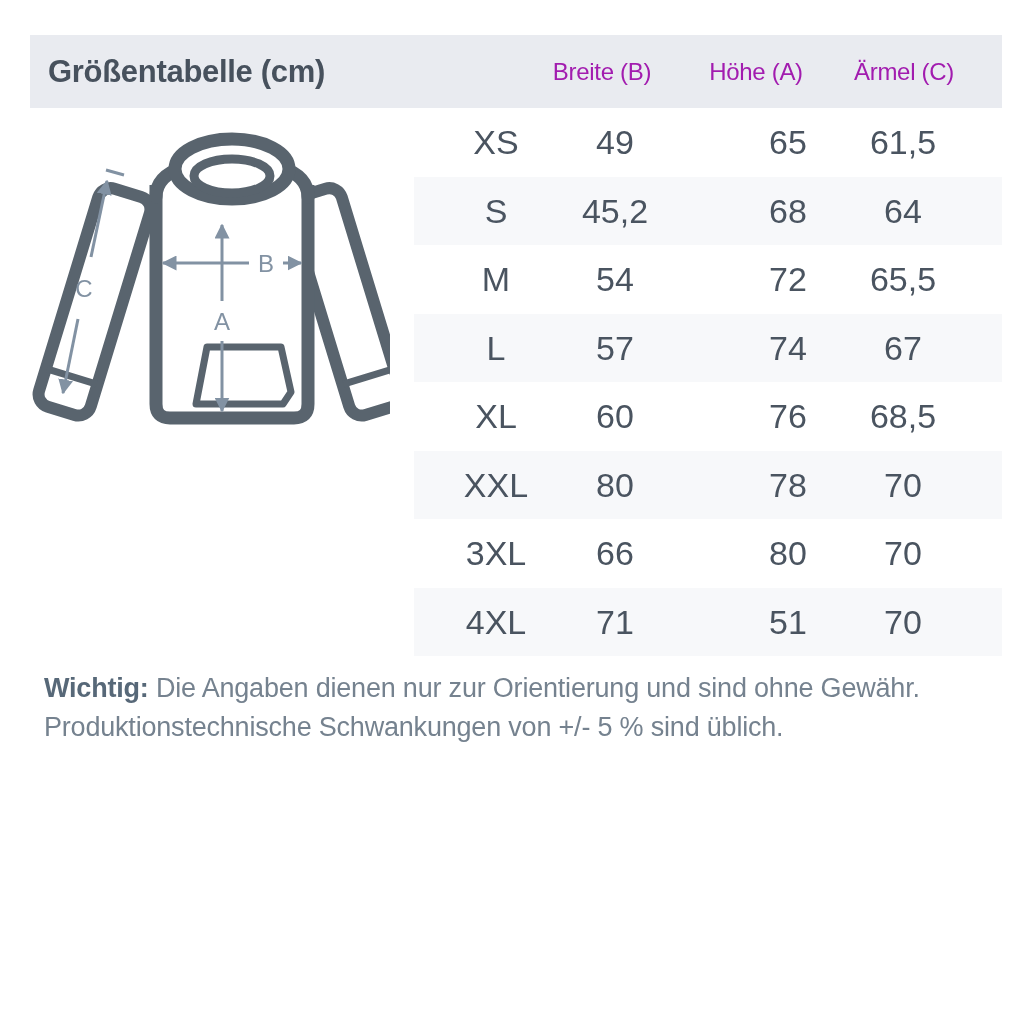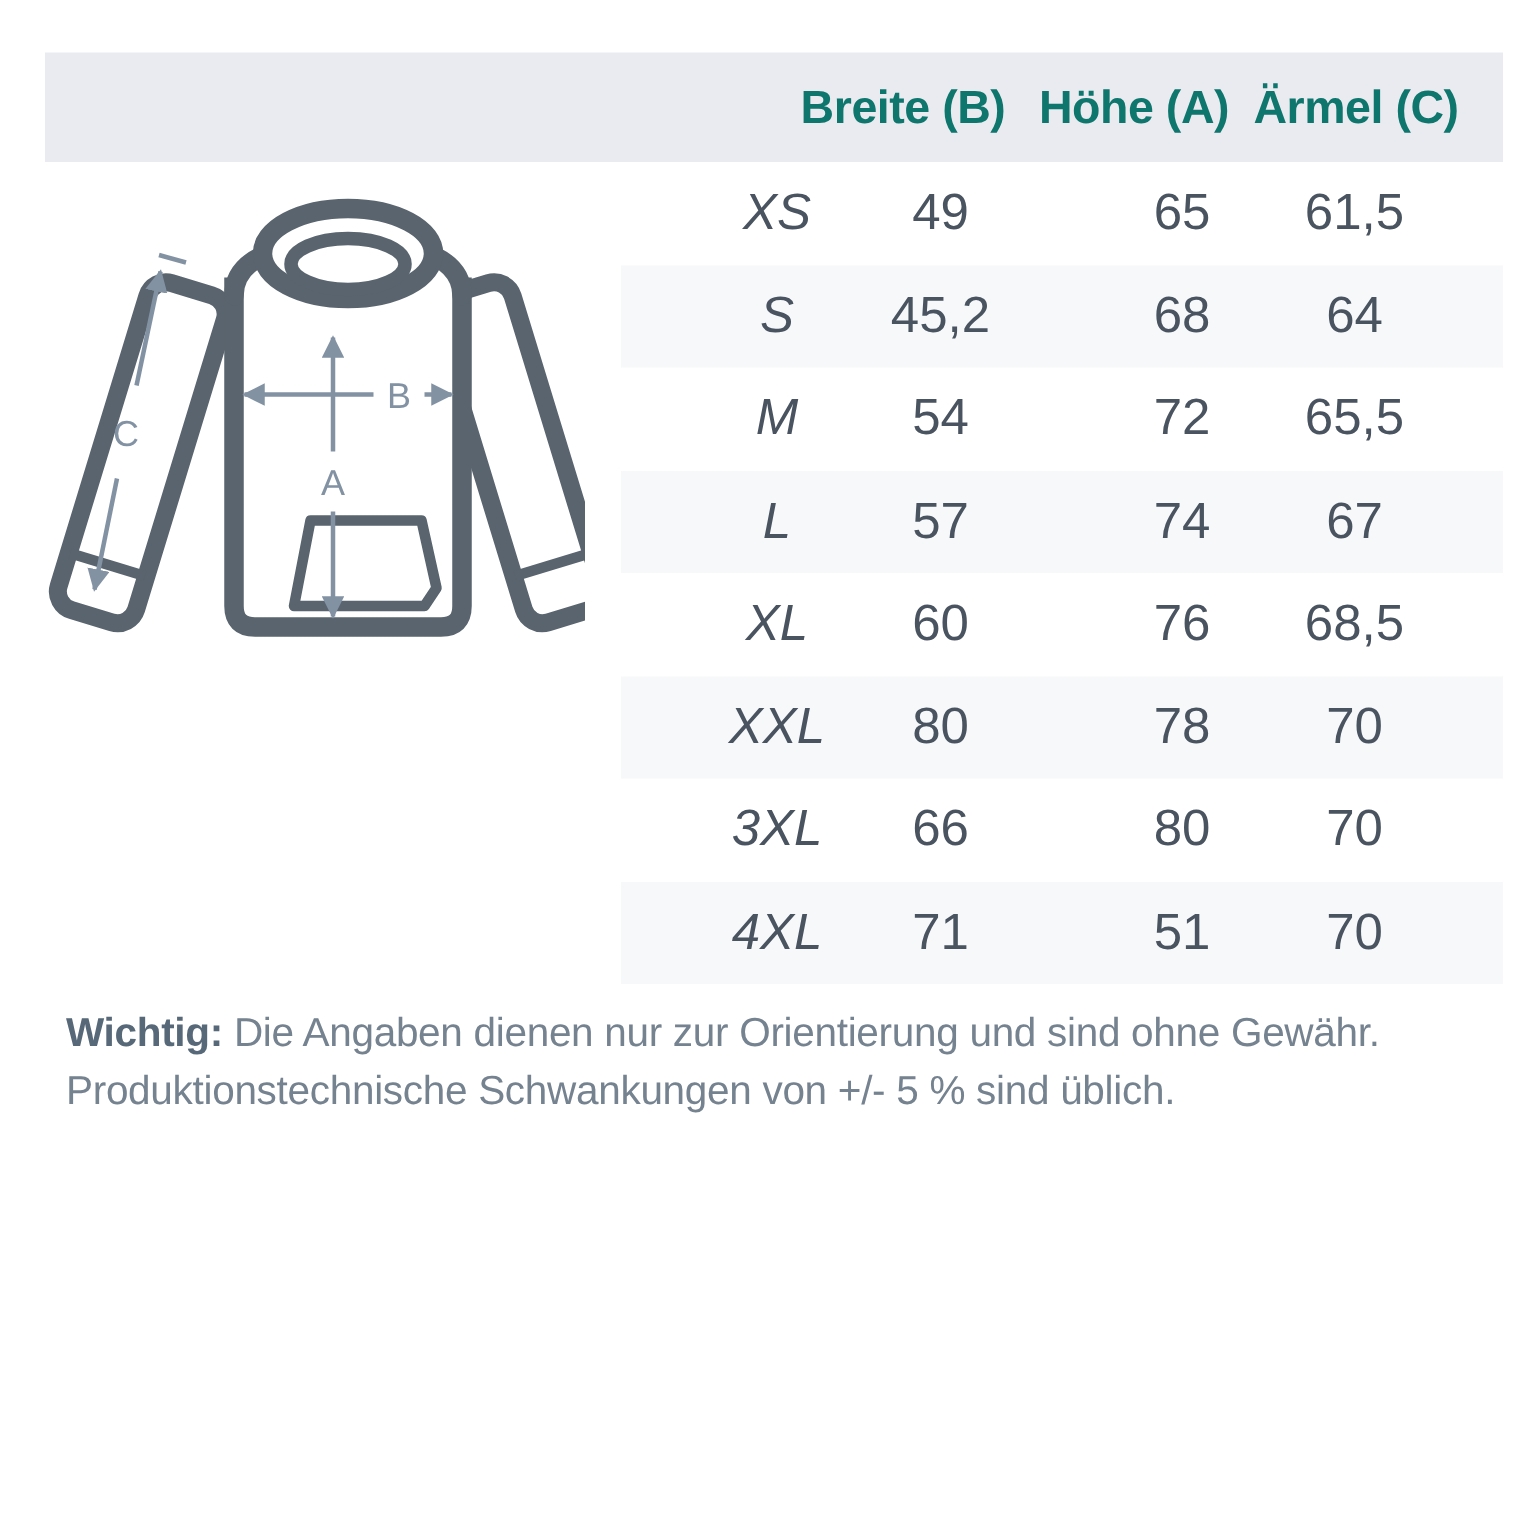--- a/index.html
+++ b/index.html
@@ -5,46 +5,47 @@
   html,body{margin:0;padding:0;background:#ffffff;}
   body{width:1024px;height:1024px;position:relative;overflow:hidden;
        font-family:"Liberation Sans","DejaVu Sans",sans-serif;}
 
   
   .header-bar{position:absolute;left:30px;top:35px;width:972px;height:73px;
               background:#e9ebf0;}
   .title{position:absolute;left:18px;top:50%;transform:translateY(-50%);
          font-size:31px;font-weight:bold;color:#47515d;white-space:nowrap;letter-spacing:-0.3px;}
   .col-head{position:absolute;top:50%;transform:translate(-50%,-50%);
-            font-size:31px;font-weight:bold;color:#0f766e;white-space:nowrap;letter-spacing:-0.3px;}
+            font-size:24px;font-weight:normal;color:#a21caf;white-space:nowrap;letter-spacing:-0.3px;}
   .ch-breite{left:572px;} .ch-hoehe{left:726px;} .ch-aermel{left:874px;}
 
   
   .rows{position:absolute;left:414px;top:108px;width:588px;height:548px;
         display:flex;flex-direction:column;}
   .row{flex:1;position:relative;}
   .row.striped{background:#f7f8fa;}
   .cell{position:absolute;top:50%;transform:translate(-50%,-50%);
         font-size:34px;color:#4a5460;white-space:nowrap;}
-  .cell.size{left:104px;font-style:italic;} .cell.b{left:213px;text-align:center;} .cell.h{left:374px;} .cell.a{left:489px;}
+  .cell.size{left:82px;} .cell.b{left:201px;text-align:center;} .cell.h{left:374px;} .cell.a{left:489px;}
 
   
   .diagram{position:absolute;left:30px;top:125px;width:360px;height:320px;}
   .arrow-label{font-size:24px;fill:#8292a3;}
 
   
   .note{position:absolute;left:44px;top:669px;font-size:27px;line-height:39px;
         color:#75828f;letter-spacing:-0.2px;}
   .note-line{white-space:nowrap;}
   .note-bold{font-weight:bold;color:#576878;margin-top:27px;}
 </style>
 </head>
 <body>
 
 <div class="header-bar">
+  <span class="title">Größentabelle (cm)</span>
   <span class="col-head ch-breite">Breite (B)</span>
   <span class="col-head ch-aermel">Ärmel (C)</span>
   <span class="col-head ch-hoehe">Höhe (A)</span>
 </div>
 
 <div class="rows">
   <div class="row">
     <span class="cell size">XS</span>
     <span class="cell b">49</span>
     <span class="cell h">65</span>

